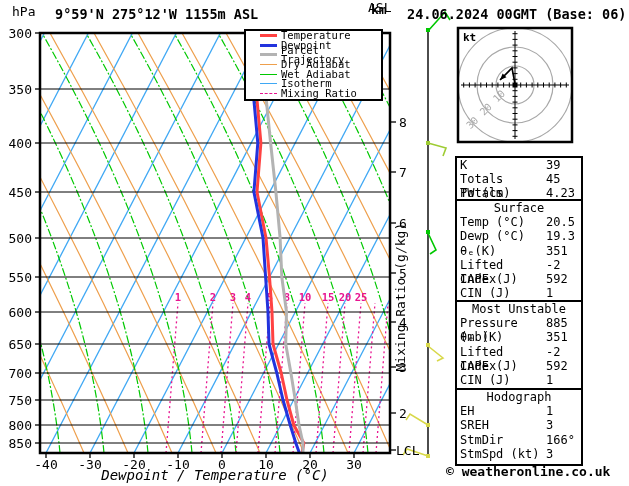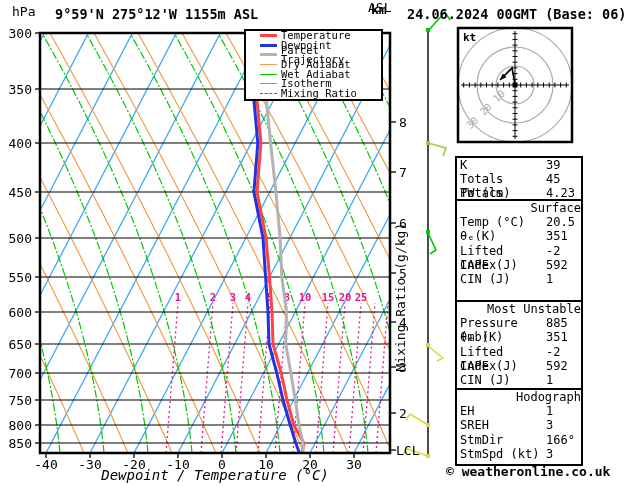--- a/index.html
+++ b/index.html
@@ -10,21 +10,21 @@
   #skewt-svg{position:absolute;left:0;top:0;}
   .legendbox{position:absolute;left:244px;top:29px;width:121px;height:68px;
              border:2px solid #000;background:#fff;padding:0 0 0 14px;z-index:5;}
   .legrow{display:flex;align-items:center;height:9.6px;gap:4px;}
   .legswatch{width:17px;flex:0 0 17px;border-top:3px solid #000;}
   .leglabel{font-size:10.5px;line-height:9px;}
   .statbox{position:absolute;left:455px;width:124px;border:2px solid #000;background:#fff;
            font-size:12px;z-index:5;}
   .statrow{display:flex;height:14.2px;line-height:14.2px;padding:0 3px;}
   .statrow .lbl{flex:0 0 86px;}
-  .stathead{text-align:right;height:14.2px;line-height:14.2px;}
+  .stathead{text-align:center;height:14.2px;line-height:14.2px;}
   .t13{font-size:13px;} .t135{font-size:13.5px;} .t14{font-size:14px;}
   .vlabel{transform:rotate(-90deg);transform-origin:center center;text-align:center;}
 </style>
 </head>
 <body>
 
 <div class="stage">
 
   <svg id="skewt-svg" width="629" height="486">
       <defs>
@@ -305,20 +305,24 @@
         <span>4.23</span>
       </div>
   </div>
   <div class="statbox" style="top:199px;height:101px;">
     <div class="stathead">Surface</div>
     <div class="statrow">
         <span class="lbl">Temp (°C)</span>
         <span>20.5</span>
       </div>
     <div class="statrow">
+        <span class="lbl">Dewp (°C)</span>
+        <span>19.3</span>
+      </div>
+    <div class="statrow">
         <span class="lbl">θₑ(K)</span>
         <span>351</span>
       </div>
     <div class="statrow">
         <span class="lbl">Lifted Index</span>
         <span>-2</span>
       </div>
     <div class="statrow">
         <span class="lbl">CAPE (J)</span>
         <span>592</span>

